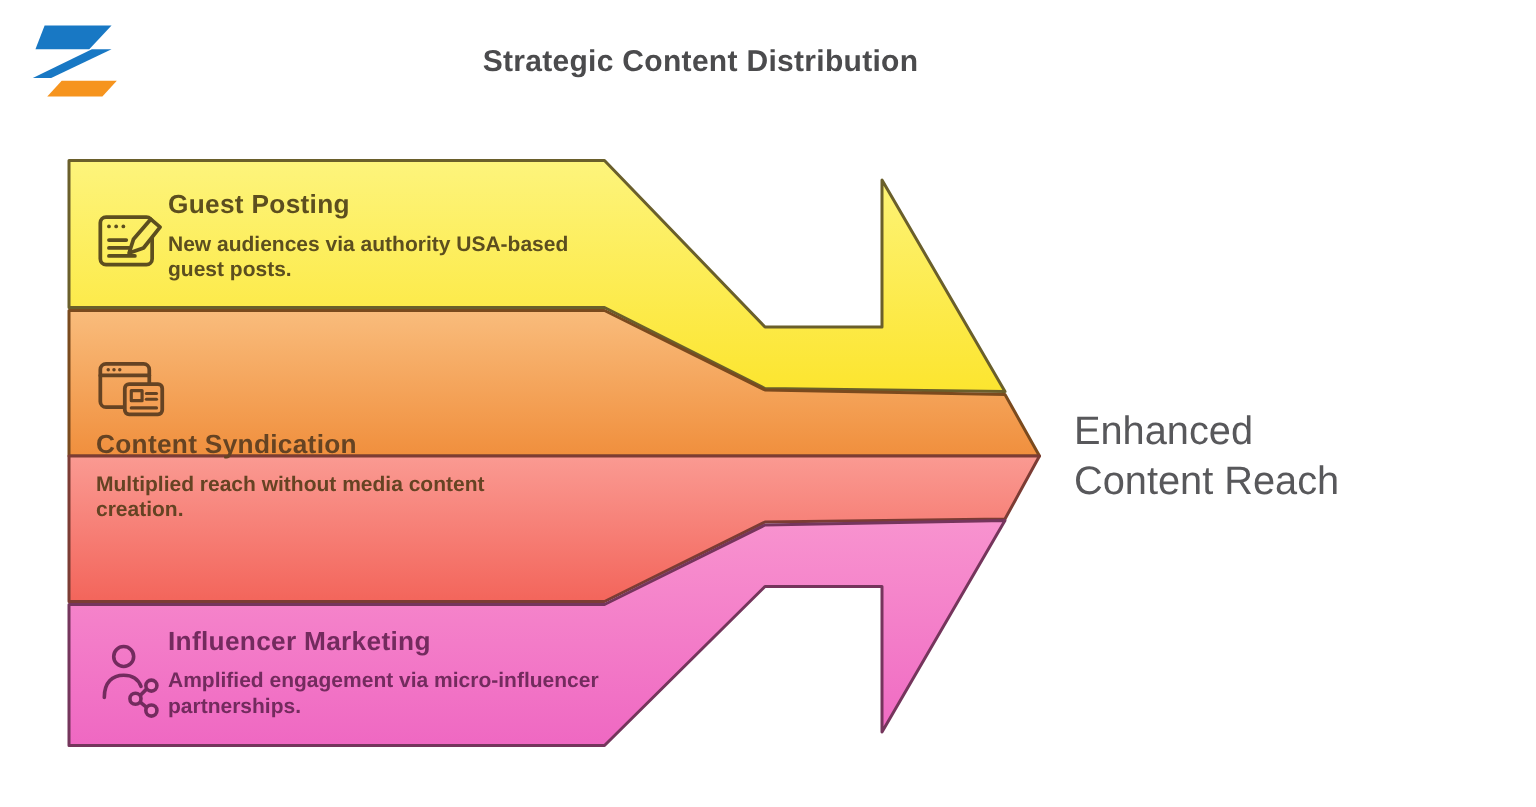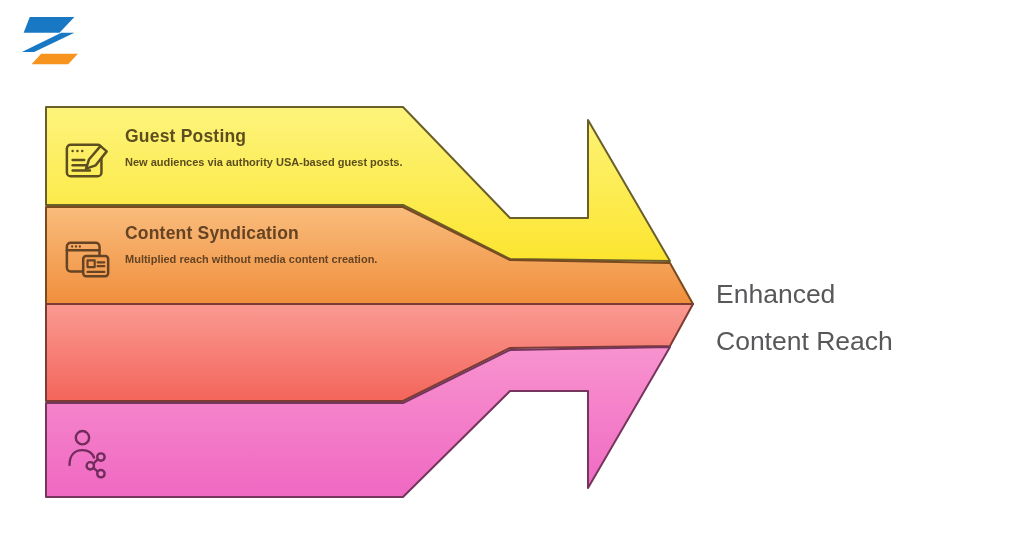--- a/index.html
+++ b/index.html
@@ -6,43 +6,44 @@
   .canvas{
     position:relative;width:1024px;height:538px;overflow:hidden;
     background:#ffffff;font-family:"Liberation Sans",sans-serif;
   }
   .bands-svg{position:absolute;left:0;top:0;}
   .logo-svg{position:absolute;left:18px;top:10px;}
   .page-title{
     position:absolute;left:467px;top:30px;transform:translateX(-50%);
     font-size:20px;font-weight:bold;white-space:nowrap;letter-spacing:.2px;
   }
-  .row{position:absolute;left:64px;display:flex;gap:13px;width:360px;}
+  .row{position:absolute;left:64px;display:flex;width:360px;}
   .row .icon{width:48px;height:56px;flex:none;margin-top:7px;}
   .row .txt{padding-top:0;}
   .row .step-label{margin:0;font-size:17.5px;font-weight:bold;letter-spacing:.2px;}
-  .row .step-desc{margin:7px 0 0;font-size:11px;font-weight:bold;line-height:16.5px;max-width:298px;}
-  #row-0{top:126px;} #row-1{top:223px;} #row-2{top:320px;} #row-3{top:417px;}
+  .row .step-desc{margin:7px 0 0;font-size:14px;font-weight:bold;line-height:16.5px;max-width:298px;}
+  #row-0{top:126px;} #row-1{top:223px;flex-direction:column;} #row-2{top:320px;} #row-3{top:417px;}
   .result-label{
     position:absolute;left:716px;top:271px;width:190px;
-    font-size:26.5px;line-height:47px;font-weight:normal;
+    font-size:26.5px;line-height:33px;font-weight:normal;
   }
   svg{display:block;}
 </style>
 </head>
 <body>
 
 <div class="canvas">
 
   <svg class="logo-svg" width="62" height="56" viewBox="0 0 70 64" aria-hidden="true">
     <polygon points="13,8 64,8 47,26 6,26" fill="#1878C4"></polygon>
     <polygon points="49,26 64,26 18,48 4,48" fill="#1878C4"></polygon>
     <polygon points="26,50 68,50 57,62 15,62" fill="#F6941E"></polygon>
   </svg>
 
+  <div class="page-title" style="color: rgb(75, 75, 77);">Strategic Content Distribution</div>
 
   <svg class="bands-svg" width="1024" height="538" viewBox="0 0 1024 538" aria-hidden="true">
     <defs>
       <linearGradient id="g0" x1="0" y1="0" x2="0" y2="1">
         <stop offset="0" stop-color="#FDF47C"></stop>
         <stop offset="1" stop-color="#FCE52F"></stop>
       </linearGradient>
       <linearGradient id="g1" x1="0" y1="0" x2="0" y2="1">
         <stop offset="0" stop-color="#F9BC7C"></stop>
         <stop offset="1" stop-color="#F08F3D"></stop>
@@ -102,17 +103,21 @@
   <div class="row" id="row-3" style="color: rgb(115, 43, 94);">
     <svg class="icon" viewBox="0 0 52 56" fill="none" stroke="currentColor" stroke-width="2.6" stroke-linecap="round" stroke-linejoin="round">
       <circle cx="20" cy="12.5" r="7.2"></circle>
       <path d="M6,42 c0,-11 6,-16 14,-16 c6,0 10.5,2.8 12.5,8"></path>
       <line x1="37" y1="35.5" x2="31.5" y2="41"></line>
       <line x1="31.5" y1="45" x2="37" y2="49.5"></line>
       <circle cx="40" cy="33.5" r="4" fill="#F47FC9"></circle>
       <circle cx="28.5" cy="43" r="4" fill="#F47FC9"></circle>
       <circle cx="40" cy="51.5" r="4" fill="#F47FC9"></circle>
     </svg>
+    <div class="txt">
+      <p class="step-label">Influencer Marketing</p>
+      <p class="step-desc">Amplified engagement via micro-influencer partnerships.</p>
+    </div>
   </div>
 
   <div class="result-label" style="color: rgb(88, 88, 91);">Enhanced Content Reach</div>
 
 </div>
 
 </body></html>

